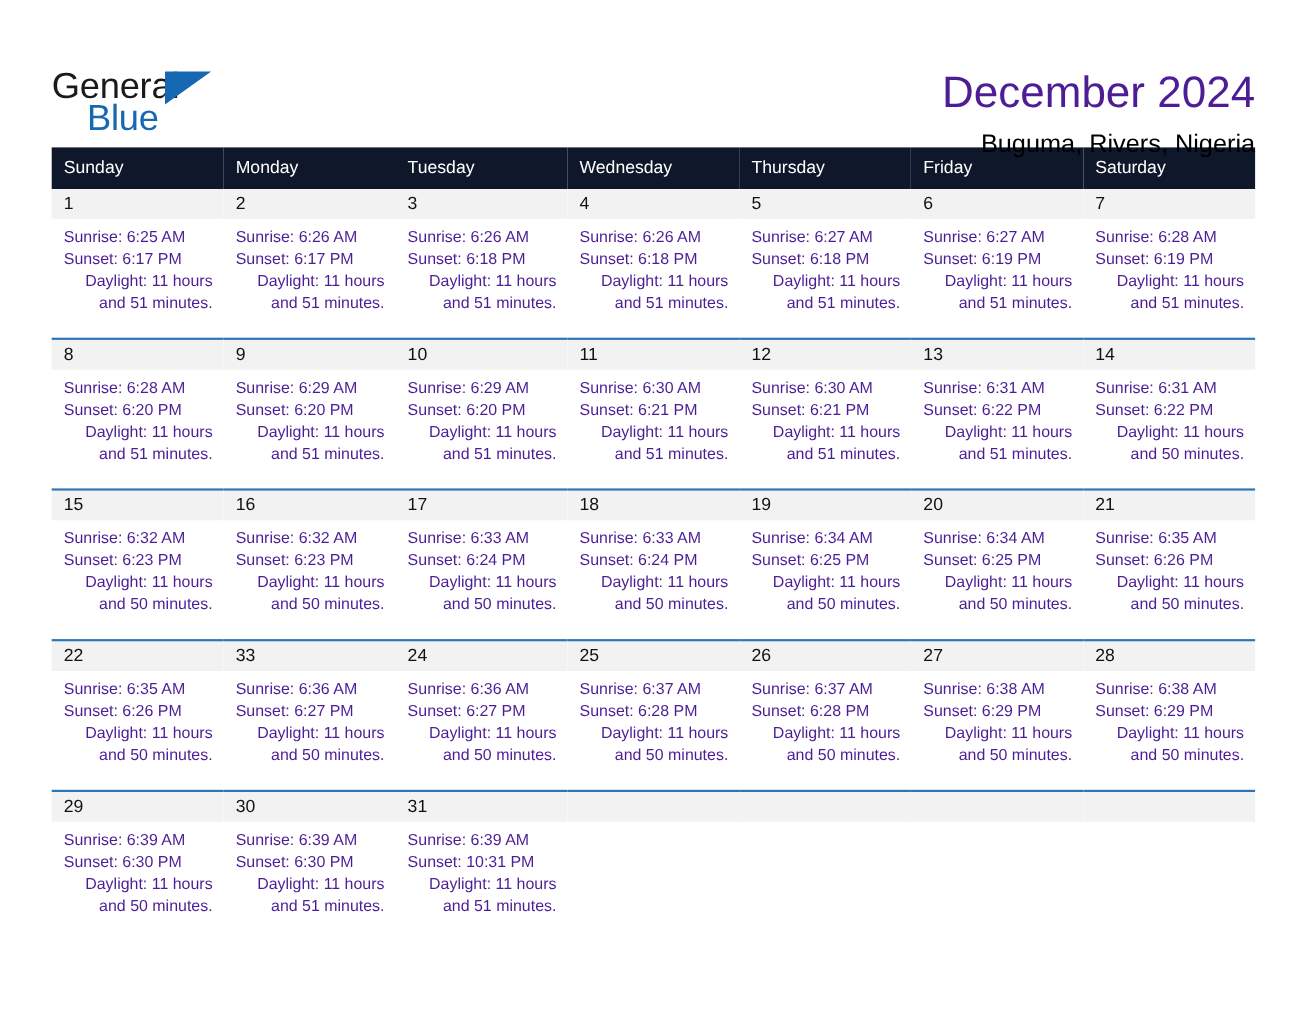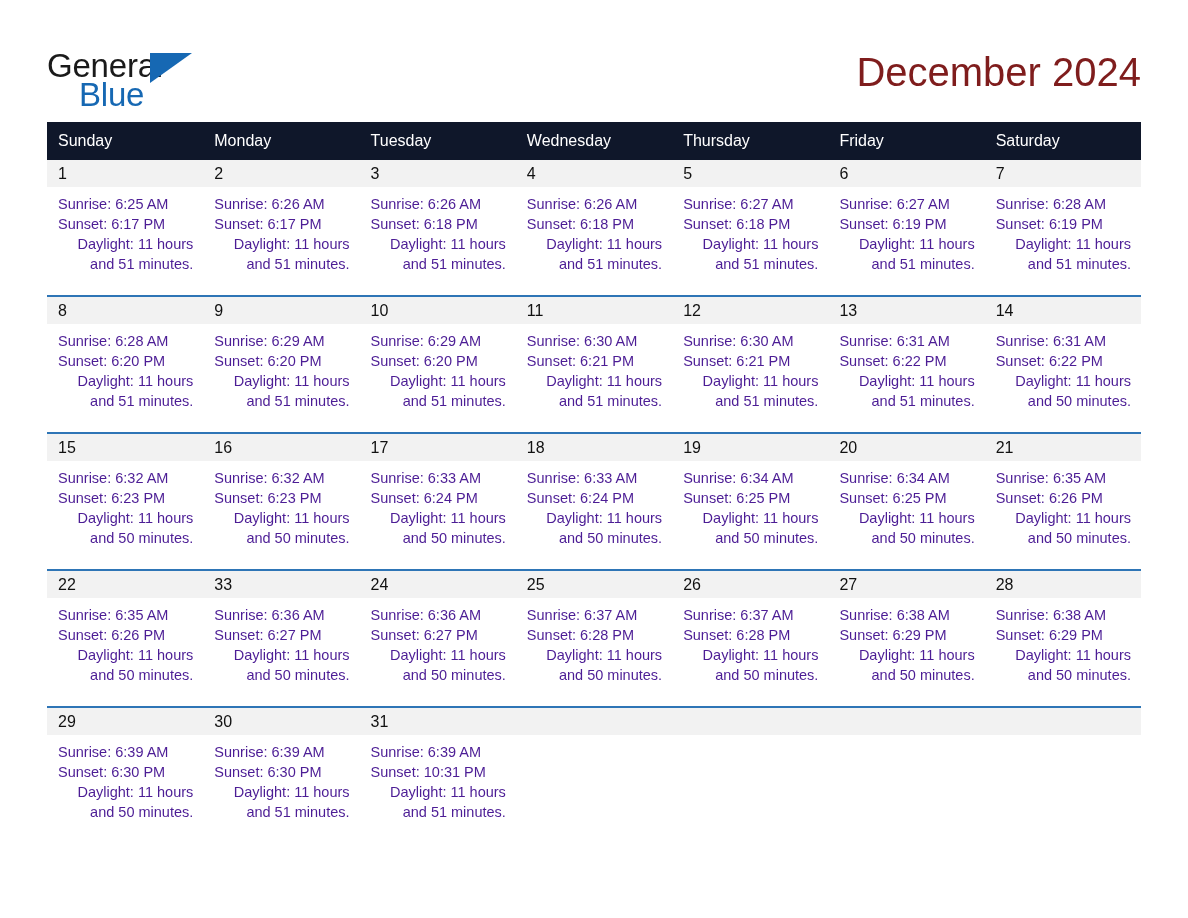--- a/index.html
+++ b/index.html
@@ -12,21 +12,21 @@
     height: 918px;
     font-family: "Liberation Sans", sans-serif;
     color: #000000;
     overflow: hidden;
   }
   .page {
     position: relative;
     width: 1188px;
     height: 918px;
     box-sizing: border-box;
-    padding: 4px 47px;
+    padding: 16px 47px;
   }
 
   
   .header {
     position: relative;
     height: 118px;
     display: flex;
     align-items: flex-start;
     justify-content: space-between;
   }
@@ -62,21 +62,21 @@
     letter-spacing: -0.2px;
   }
   .title-block {
     text-align: right;
     margin-top: 44px;
   }
   .cal-title {
     font-size: 40px;
     line-height: 48px;
     font-weight: normal;
-    color: #7f1d1d;
+    color: #4c1d95;
     letter-spacing: 0px;
   }
   .cal-sub {
     font-size: 23px;
     line-height: 30px;
     color: #000;
     margin-top: 7px;
   }
 
   
@@ -141,20 +141,21 @@
   <div class="header">
 
     <div class="brand">
       <span class="brand-general">General</span>
       <span class="brand-flag"></span>
       <span class="brand-blue">Blue</span>
     </div>
 
     <div class="title-block">
       <div class="cal-title">December 2024</div>
+      <div class="cal-sub">Buguma, Rivers, Nigeria</div>
     </div>
 
   </div>
 
   <table class="calendar">
     <thead>
       <tr class="dow-row">
         <th>Sunday</th>
         <th>Monday</th>
         <th>Tuesday</th>

